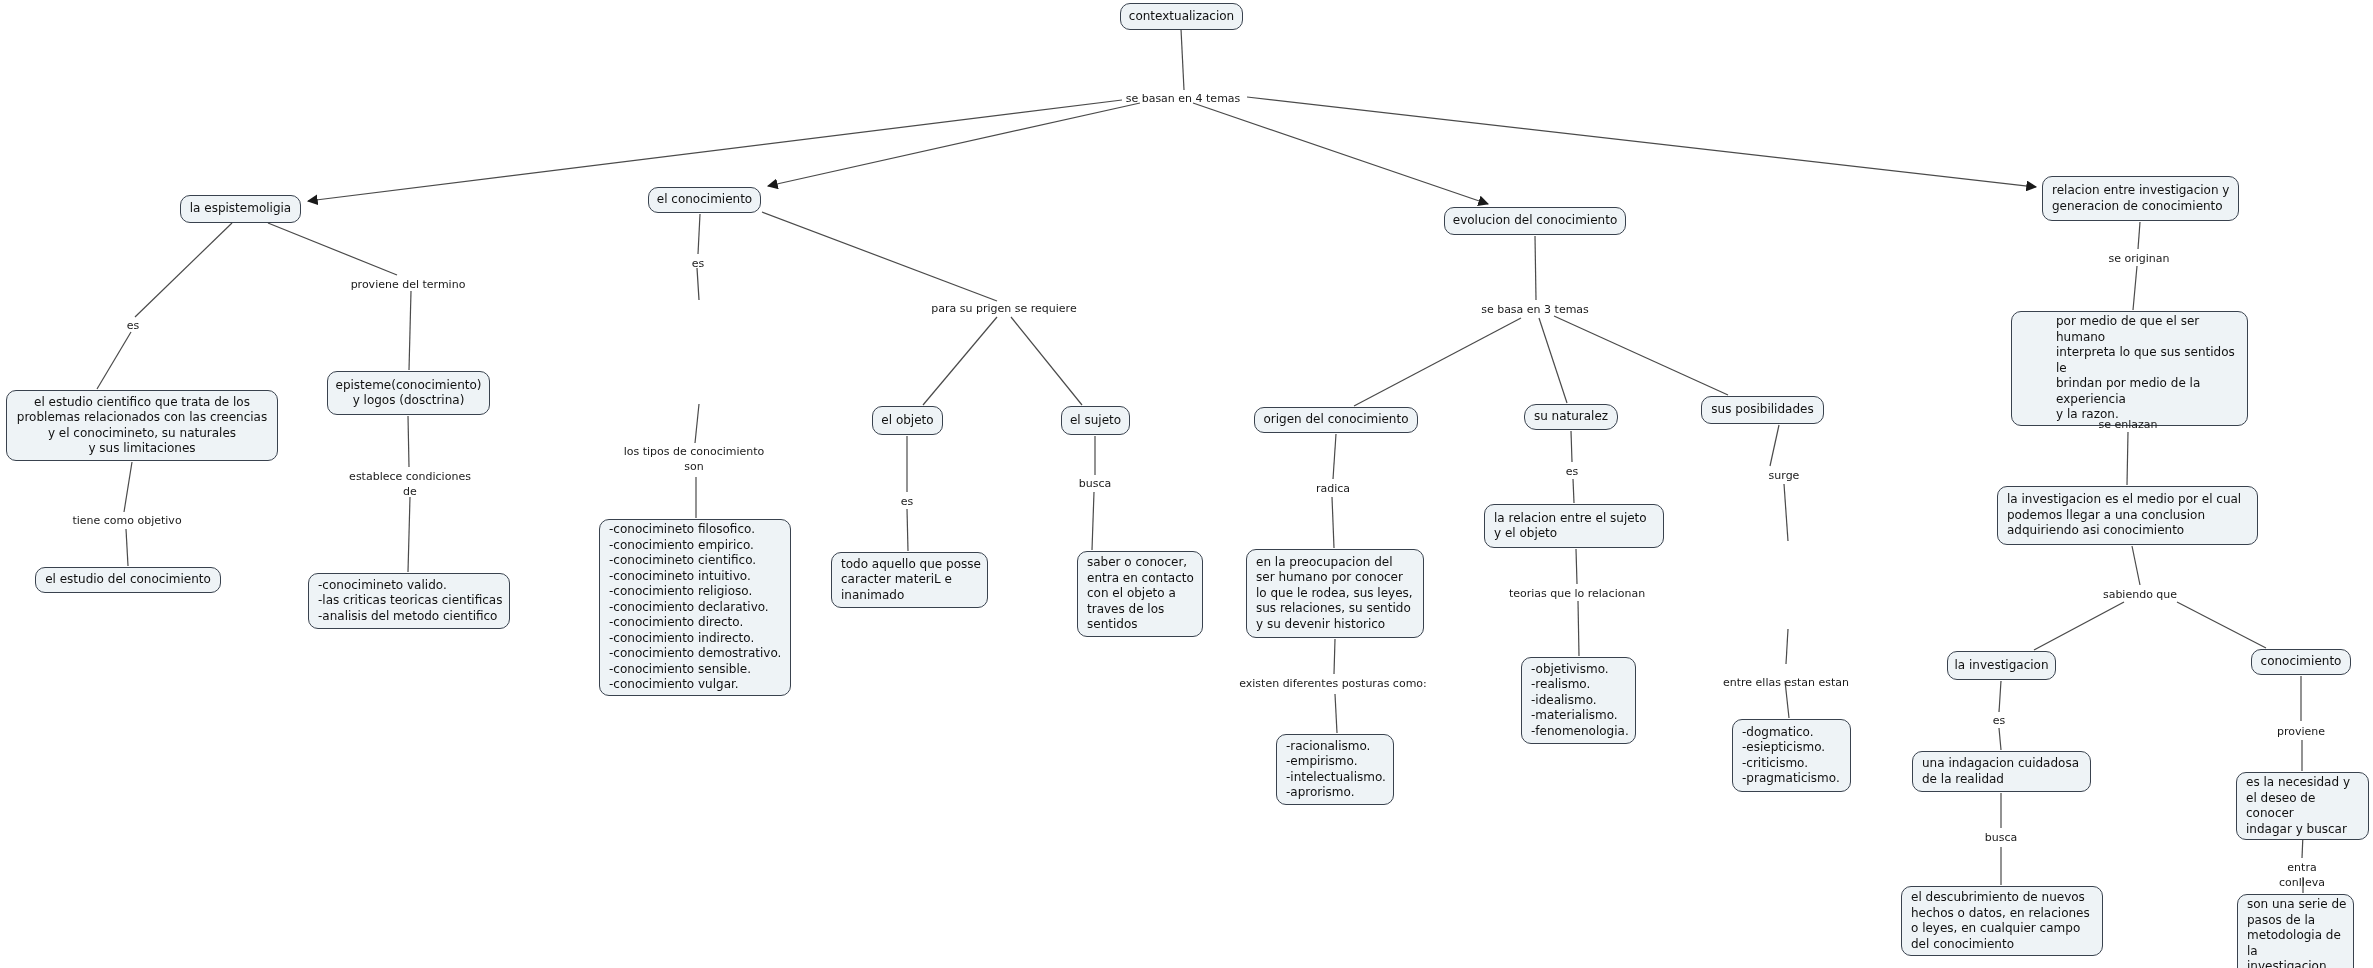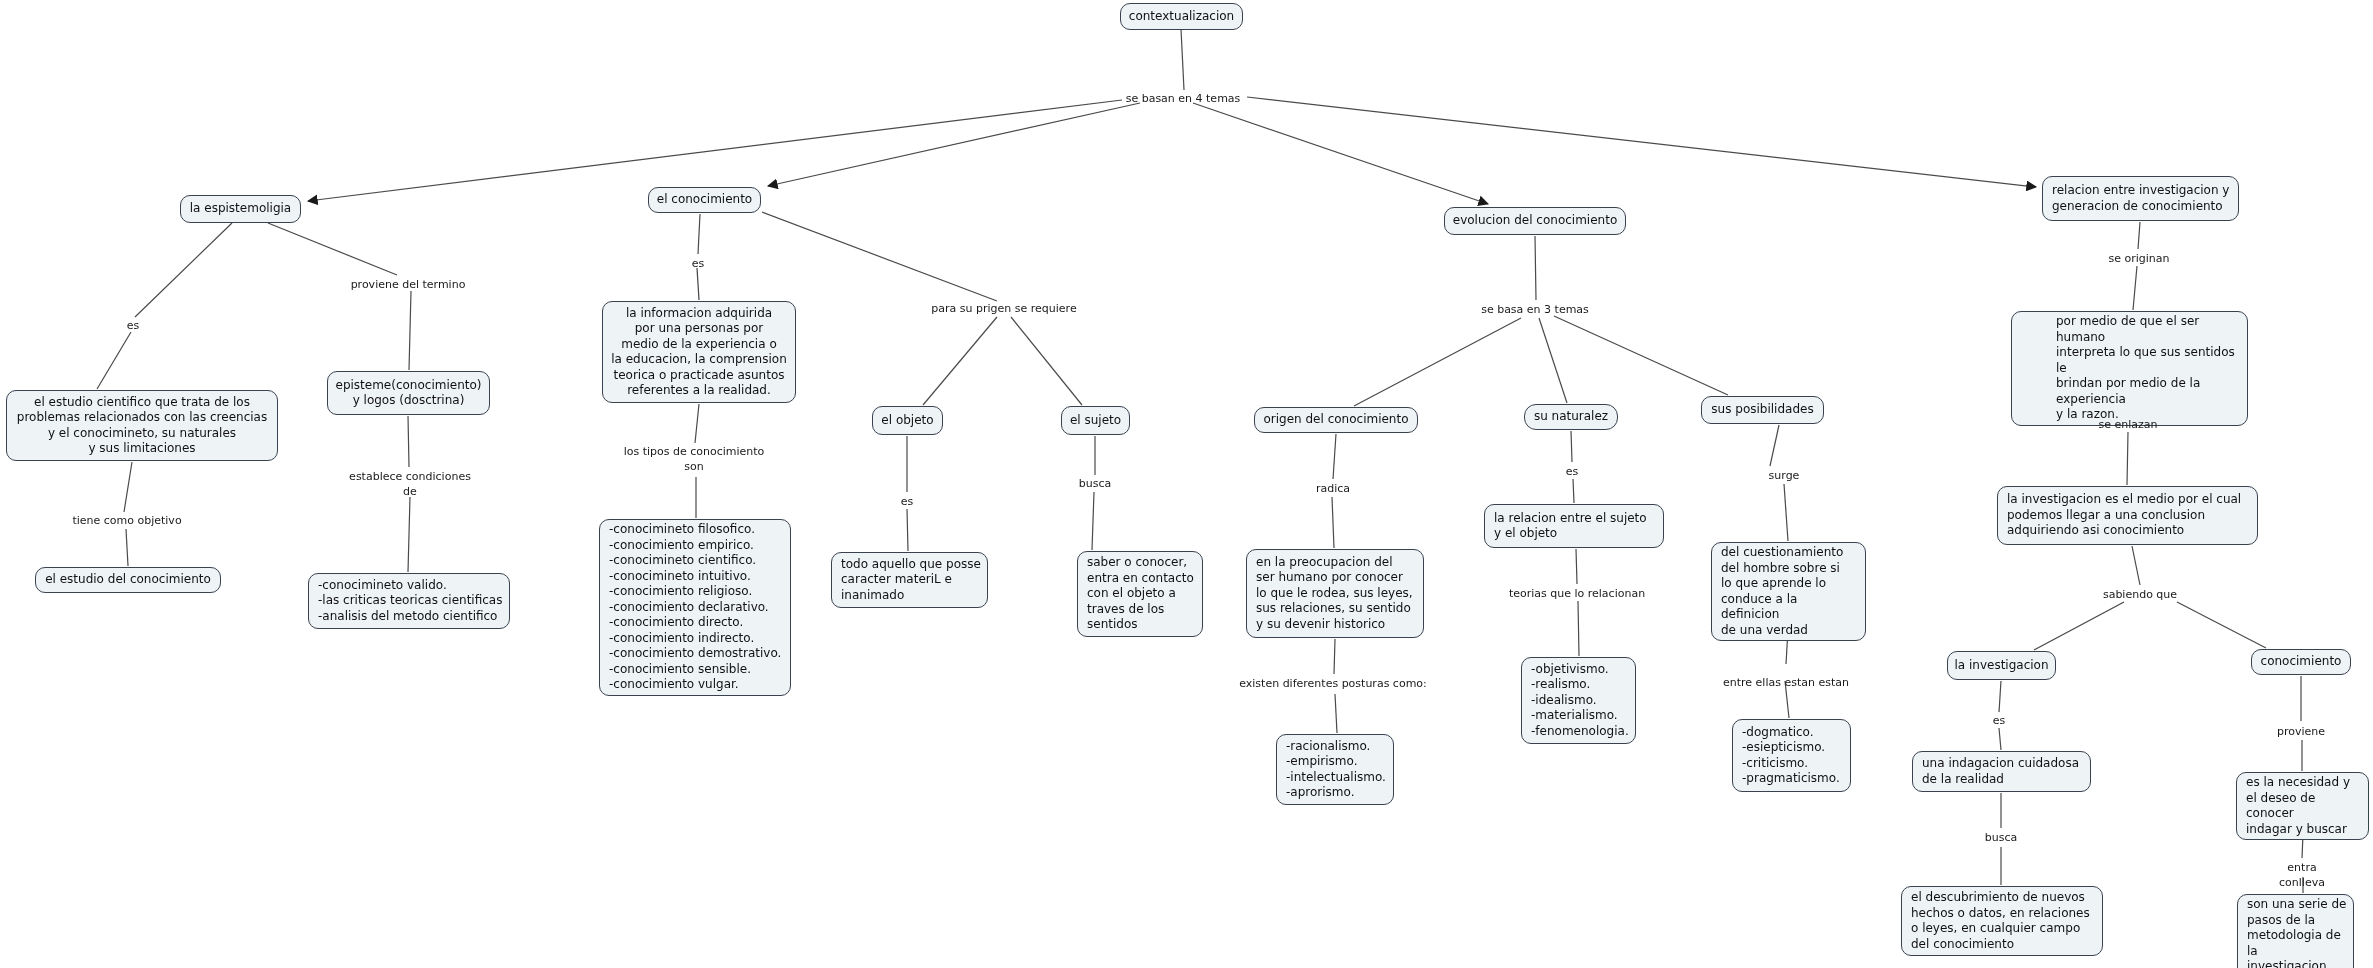--- a/index.html
+++ b/index.html
@@ -105,26 +105,20 @@
   <div class="node" style="left:6px;top:390px;width:272px;min-height:71px;">el estudio cientifico que trata de los
 problemas relacionados con las creencias
 y el conocimineto, su naturales
 y sus limitaciones</div>
   <div class="node" style="left:35px;top:567px;width:186px;min-height:26px;">el estudio del conocimiento</div>
   <div class="node left" style="left:308px;top:573px;width:202px;min-height:56px;">-conocimineto valido.
 -las criticas teoricas cientificas
 -analisis del metodo cientifico</div>
 
   <div class="node" style="left:648px;top:187px;width:113px;min-height:26px;">el conocimiento</div>
-  <div class="node" style="left:602px;top:301px;width:194px;min-height:102px;">la informacion adquirida
-por una personas por
-medio de la experiencia o
-la educacion, la comprension
-teorica o practicade asuntos
-referentes a la realidad.</div>
   <div class="node left" style="left:599px;top:519px;width:192px;min-height:177px;">-conocimineto filosofico.
 -conocimiento empirico.
 -conocimineto cientifico.
 -conocimineto intuitivo.
 -conocimiento religioso.
 -conocimiento declarativo.
 -conocimiento directo.
 -conocimiento indirecto.
 -conocimiento demostrativo.
 -conocimiento sensible.
@@ -153,25 +147,20 @@
 -empirismo.
 -intelectualismo.
 -aprorismo.</div>
   <div class="node left" style="left:1484px;top:504px;width:180px;min-height:44px;">la relacion entre el sujeto
 y el objeto</div>
   <div class="node left" style="left:1521px;top:657px;width:115px;min-height:87px;">-objetivismo.
 -realismo.
 -idealismo.
 -materialismo.
 -fenomenologia.</div>
-  <div class="node left" style="left:1711px;top:542px;width:155px;min-height:86px;">del cuestionamiento
-del hombre sobre si
-lo que aprende lo
-conduce a la definicion
-de una verdad</div>
   <div class="node left" style="left:1732px;top:719px;width:119px;min-height:73px;">-dogmatico.
 -esiepticismo.
 -criticismo.
 -pragmaticismo.</div>
 
   <div class="node left" style="left:2042px;top:176px;width:197px;min-height:45px;">relacion entre investigacion y
 generacion de conocimiento</div>
   <div class="node left" style="left:2011px;top:311px;width:237px;min-height:73px;padding-left:44px;">por medio de que el ser humano
 interpreta lo que sus sentidos le
 brindan por medio de la experiencia

